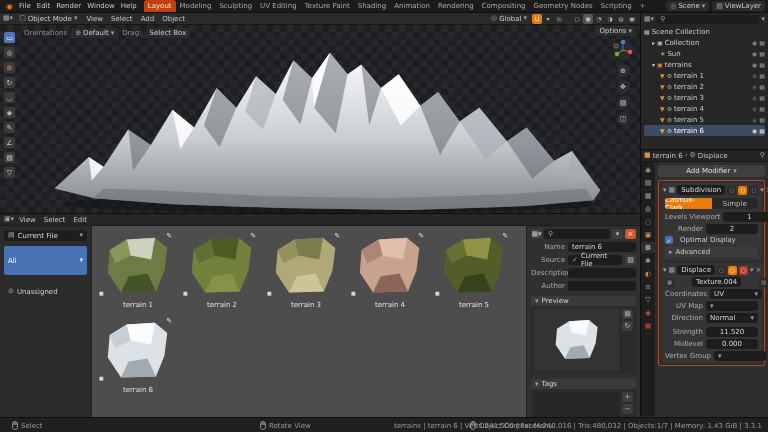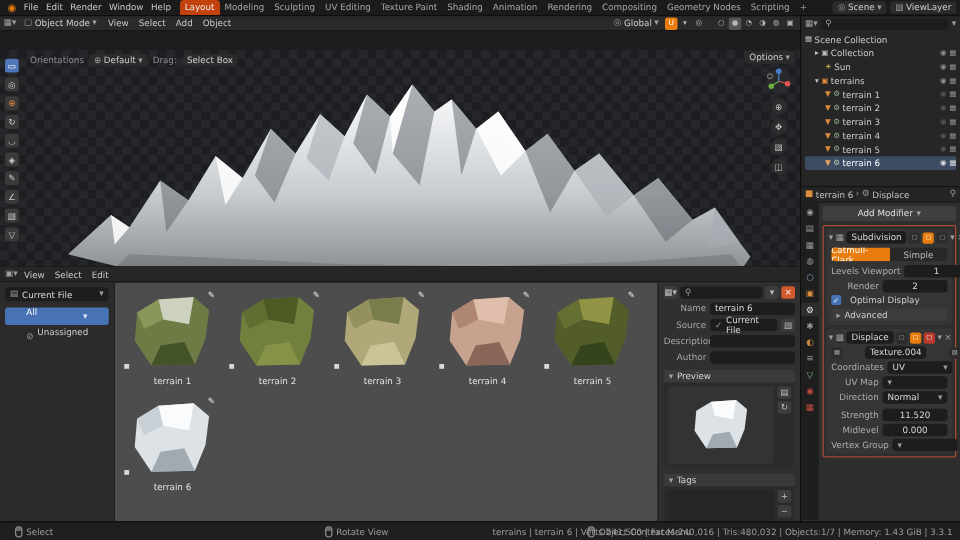--- a/index.html
+++ b/index.html
@@ -18,38 +18,38 @@
   .topbar-right{margin-left:auto;display:flex;gap:3px;align-items:center}
   .pill{background:#2b2b2b;border-radius:3px;height:10px;display:flex;align-items:center;padding:0 4px;gap:2px;color:#cfcfcf}
   
   .vp-header{position:absolute;left:0;top:13px;width:640px;height:12px;background:#2a2a2a;border-bottom:1px solid #161616;display:flex;align-items:center;padding:0 3px;gap:2px}
   .vp-header .menu{padding:0 3px}
   .hdr-group{display:flex;align-items:center;gap:1px;margin-left:6px}
   .hicon{width:10px;height:10px;border-radius:2px;display:flex;align-items:center;justify-content:center;color:#b5b5b5;font-size:6px}
   .hicon.on{background:#e87d0d;color:#fff}
   .hicon.lit{background:#555}
   
-  .viewport{position:absolute;left:0;top:40px;width:640px;height:188px;background:repeating-conic-gradient(#26272a 0 25%,#1d1e21 0 50%) 0 0/14px 14px;overflow:hidden}
+  .viewport{position:absolute;left:0;top:25px;width:640px;height:188px;background:repeating-conic-gradient(#26272a 0 25%,#1d1e21 0 50%) 0 0/14px 14px;overflow:hidden}
   .mtn{position:absolute;left:28px;top:6px;width:584px;height:182px}
   .toolcol{position:absolute;left:3px;top:6px;display:flex;flex-direction:column;gap:2px}
   .tool{width:13px;height:13px;background:#3a3a3a;border:1px solid #242424;border-radius:3px;display:flex;align-items:center;justify-content:center;color:#cfcfcf;font-size:7px}
   .tool.active{background:#4f76b8;color:#fff}
   .tool.orange{color:#e8883a}
   .floatbar{position:absolute;left:24px;top:3px;display:flex;align-items:center;gap:4px}
   .dim{color:#8f8f8f}
   .navcol{position:absolute;right:6px;top:14px;display:flex;flex-direction:column;align-items:center;gap:3px}
   .navbtn{width:13px;height:13px;border-radius:50%;background:rgba(50,50,50,.75);display:flex;align-items:center;justify-content:center;color:#c5c5c5;font-size:7px}
   .options-ov{position:absolute;right:4px;top:1px}
   
   .ab{position:absolute;left:0;top:213px;width:640px;height:204px;background:#4d4d4d;border-top:1px solid #0e0e0e}
   .ab-header{height:12px;background:#262626;border-bottom:1px solid #191919;display:flex;align-items:center;padding:0 4px;gap:2px}
   .ab-body{display:flex;height:191px}
   .ab-side{width:92px;background:#2b2b2b;border-right:1px solid #202020;padding:4px 4px}
   .fld{background:#1d1d1d;border-radius:3px;height:11px;display:flex;align-items:center;padding:0 4px;gap:3px;color:#d8d8d8}
-  .cat{height:14px;display:flex;gap:3px;padding:0 17px;border-radius:2px;margin-top:2px;color:#cfcfcf}
+  .cat{height:29px;display:flex;align-items:center;gap:3px;padding:0 4px;border-radius:2px;margin-top:2px;color:#cfcfcf}
   .cat.sel{background:#4772b3;color:#fff}
   .ab-main{flex:1;padding:8px 10px;display:flex;flex-wrap:wrap;gap:10px 12px;align-content:flex-start}
   .asset{width:72px;position:relative;display:flex;flex-direction:column;align-items:center}
   .asset svg{width:68px;height:64px}
   .asset .edit{position:absolute;top:-2px;right:2px;color:#e3e3e3;font-size:7px}
   .asset .type{position:absolute;left:-3px;bottom:13px;color:#d8d8d8;font-size:5px}
   .asset .lbl{margin-top:3px;color:#e2e2e2}
   .t1 .b{fill:#6d7b44}.t1 .p1{fill:#dde2d4}.t1 .p2{fill:#3a4a22}.t1 .p3{fill:#8fa060}
   .t2 .b{fill:#72803e}.t2 .p1{fill:#465420}.t2 .p2{fill:#89964a}.t2 .p3{fill:#5a6a2e}
   .t3 .b{fill:#b0a878}.t3 .p1{fill:#6e7643}.t3 .p2{fill:#d2cba0}.t3 .p3{fill:#8c8c58}

